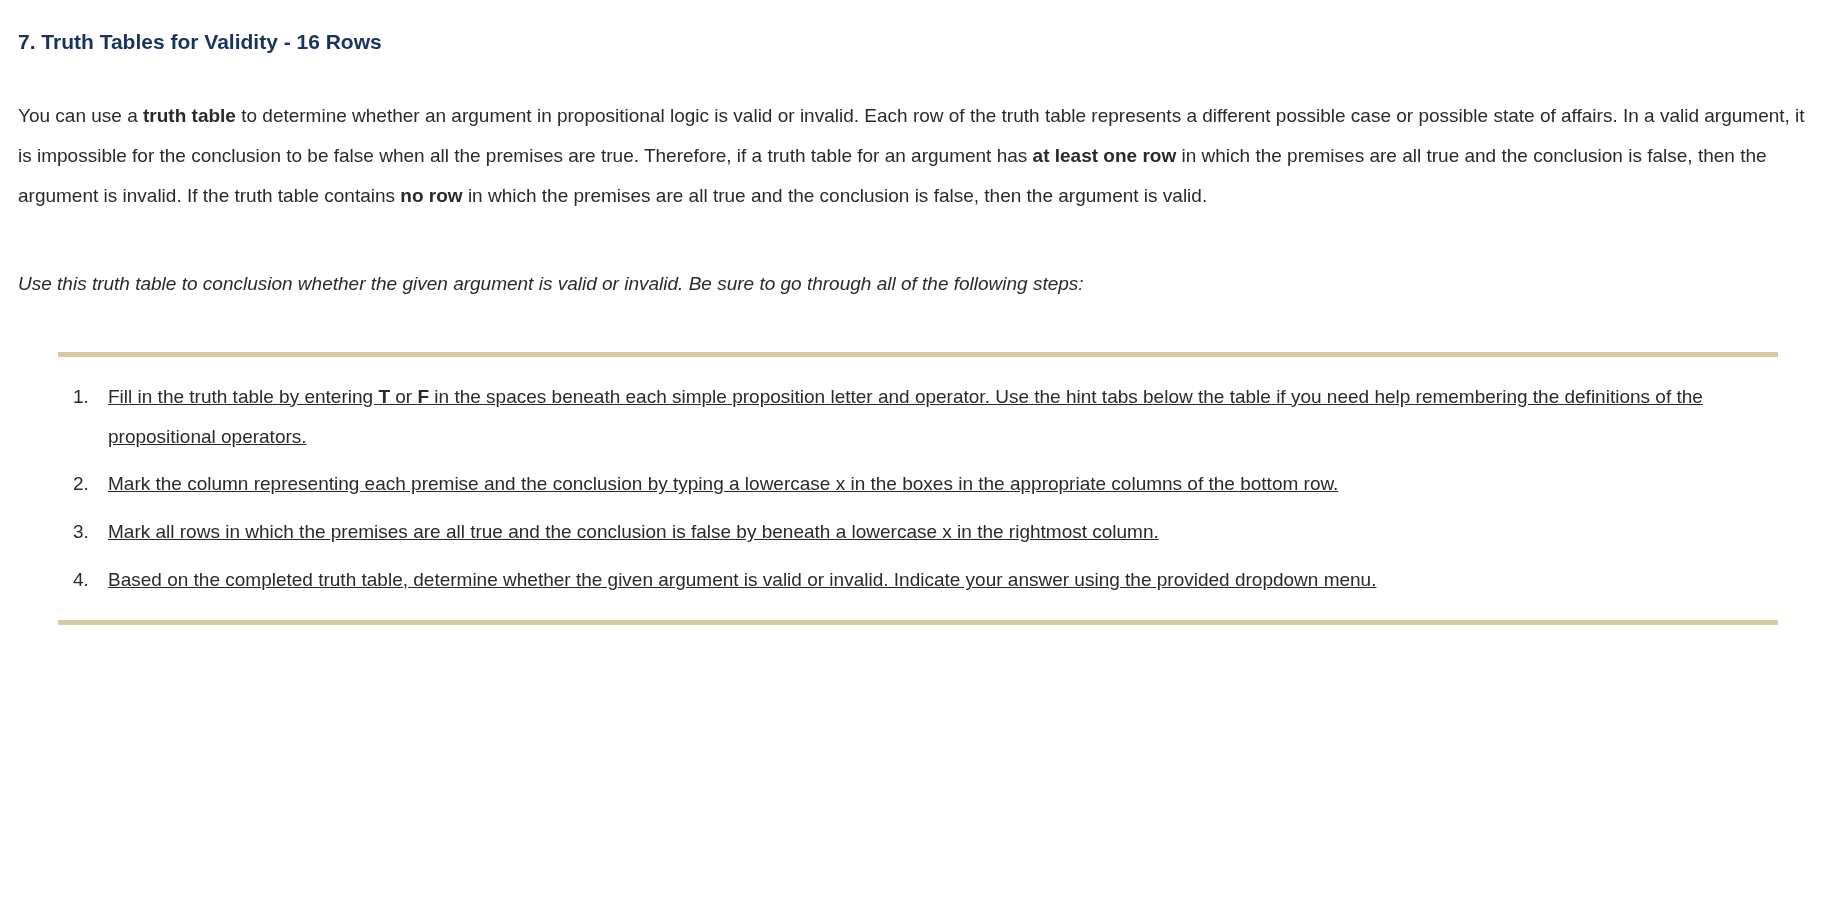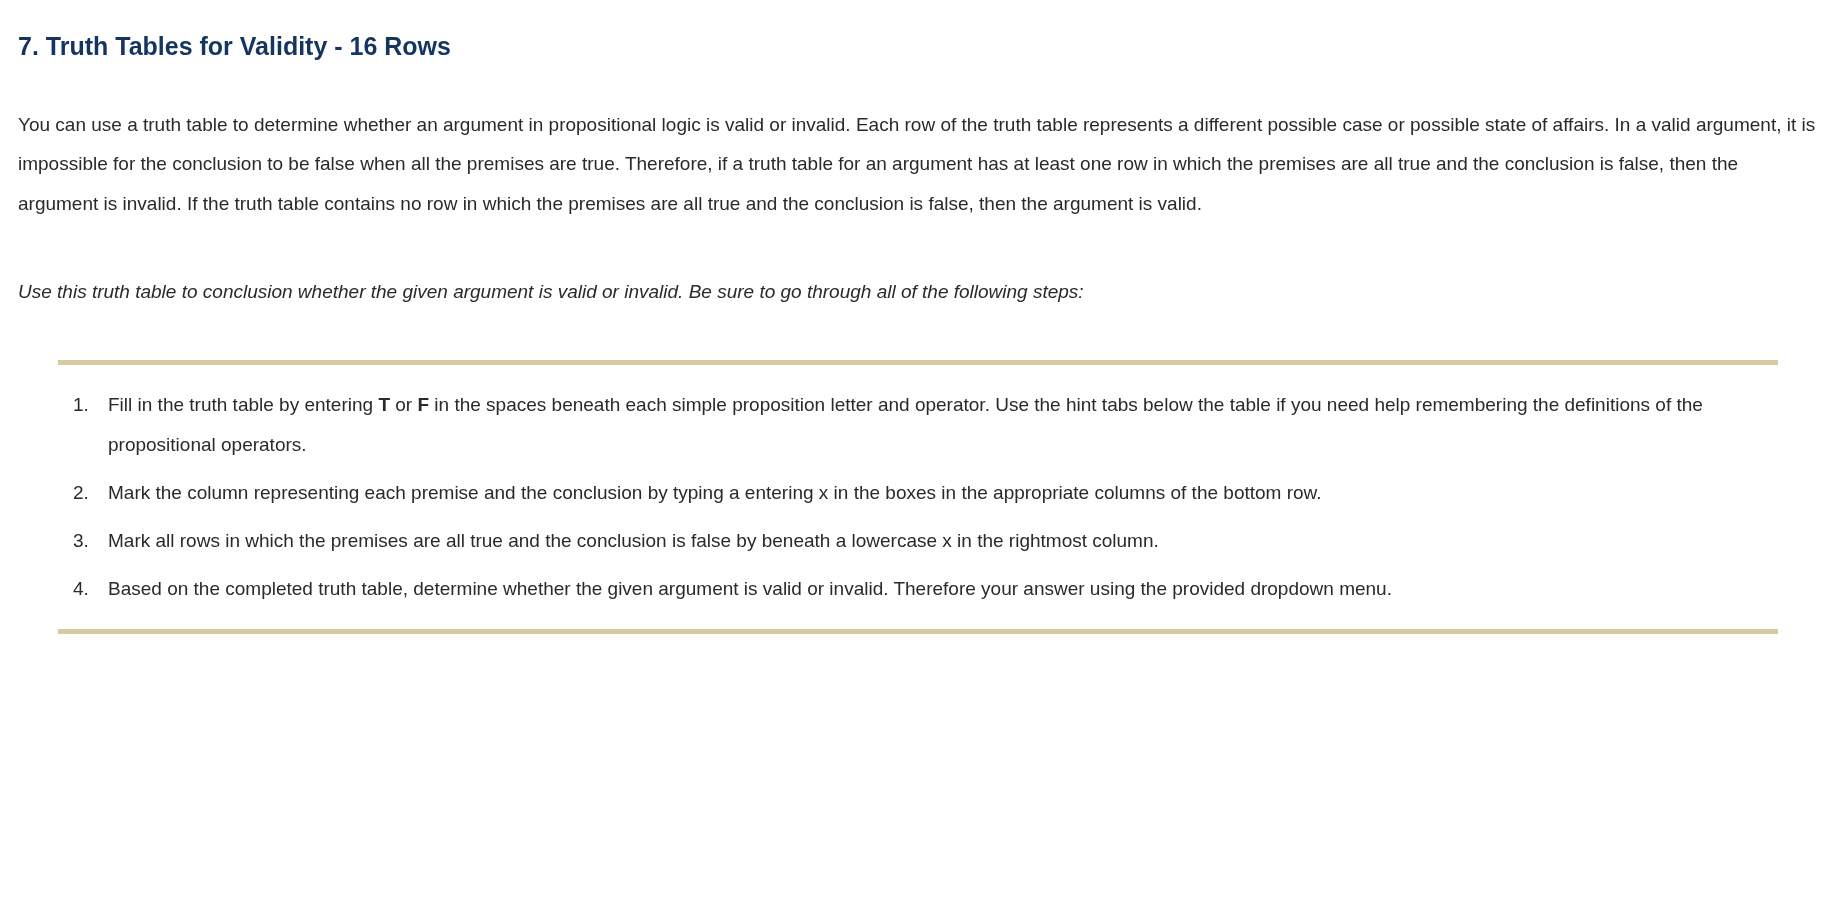--- a/index.html
+++ b/index.html
@@ -11,44 +11,45 @@
       font-family: Verdana, Geneva, sans-serif;
       font-size: 19px;
       color: #2a2a2a;
       background: #ffffff;
       padding: 20px 18px;
       line-height: 2.1;
     }
     .heading {
       color: #15345e;
       font-weight: bold;
-      font-size: 25px;
+      font-size: 21px;
       margin-bottom: 32px;
     }
     .intro-para {
       margin-bottom: 48px;
     }
     .intro-para .bold {
-      font-weight: normal;
+      font-weight: bold;
     }
     .instructions-lead {
       font-style: italic;
       margin-bottom: 48px;
     }
     .steps-container {
       margin-left: 40px;
       margin-right: 40px;
       border-top: 5px solid #d6caa3;
       border-bottom: 5px solid #d6caa3;
       padding-top: 20px;
       padding-bottom: 20px;
     }
     ol.steps {
       list-style: decimal;
       padding-left: 36px;
+      text-decoration: underline;
     }
     ol.steps li {
       padding-left: 14px;
       margin-bottom: 8px;
       line-height: 2.1;
     }
     ol.steps li:last-child {
       margin-bottom: 0;
     }
     ol.steps .bold {
@@ -65,22 +66,22 @@
 </p>
 
 <p class="instructions-lead">Use this truth table to conclusion whether the given argument is valid or invalid. Be sure to go through all of the following steps:</p>
 
 <div class="steps-container">
   <ol class="steps">
     <li>
       <span>Fill in the truth table by entering </span><span class="bold">T</span><span> or </span><span class="bold">F</span><span> in the spaces beneath each simple proposition letter and operator. Use the hint tabs below the table if you need help remembering the definitions of the propositional operators.</span>
     </li>
     <li>
-      <span>Mark the column representing each premise and the conclusion by typing a entering x in the boxes in the appropriate columns of the bottom row.</span>
+      <span>Mark the column representing each premise and the conclusion by typing a lowercase x in the boxes in the appropriate columns of the bottom row.</span>
     </li>
     <li>
       <span>Mark all rows in which the premises are all true and the conclusion is false by beneath a lowercase x in the rightmost column.</span>
     </li>
     <li>
-      <span>Based on the completed truth table, determine whether the given argument is valid or invalid. Therefore your answer using the provided dropdown menu.</span>
+      <span>Based on the completed truth table, determine whether the given argument is valid or invalid. Indicate your answer using the provided dropdown menu.</span>
     </li>
   </ol>
 </div>
 
 </body></html>

